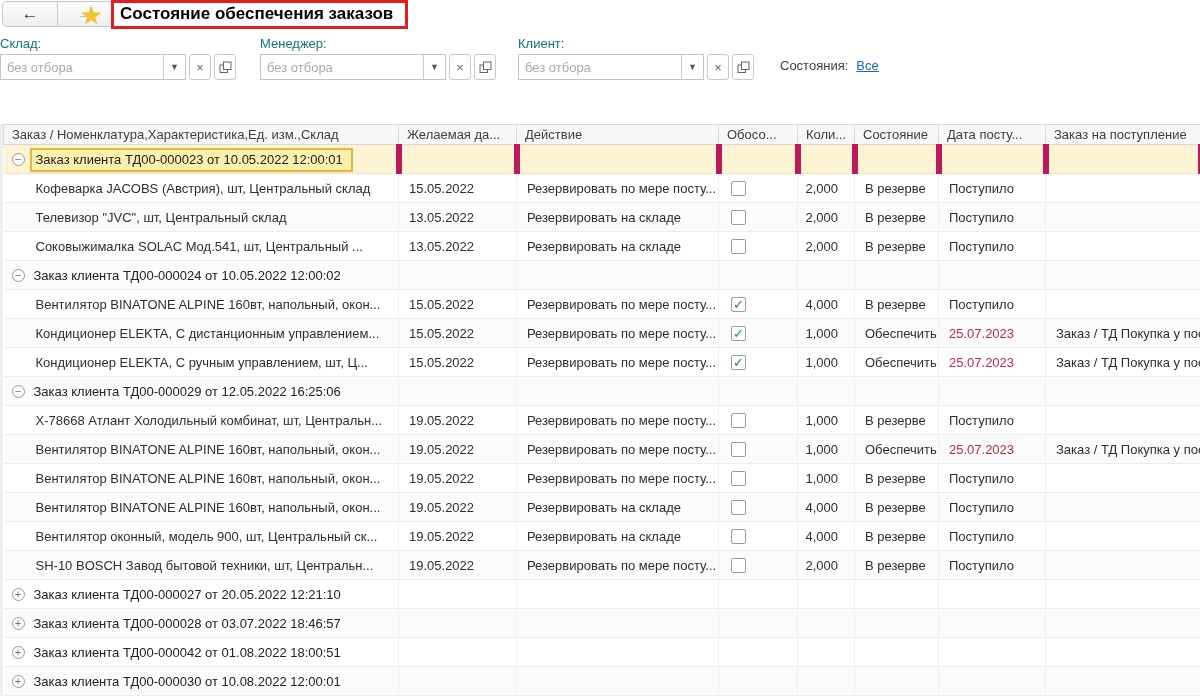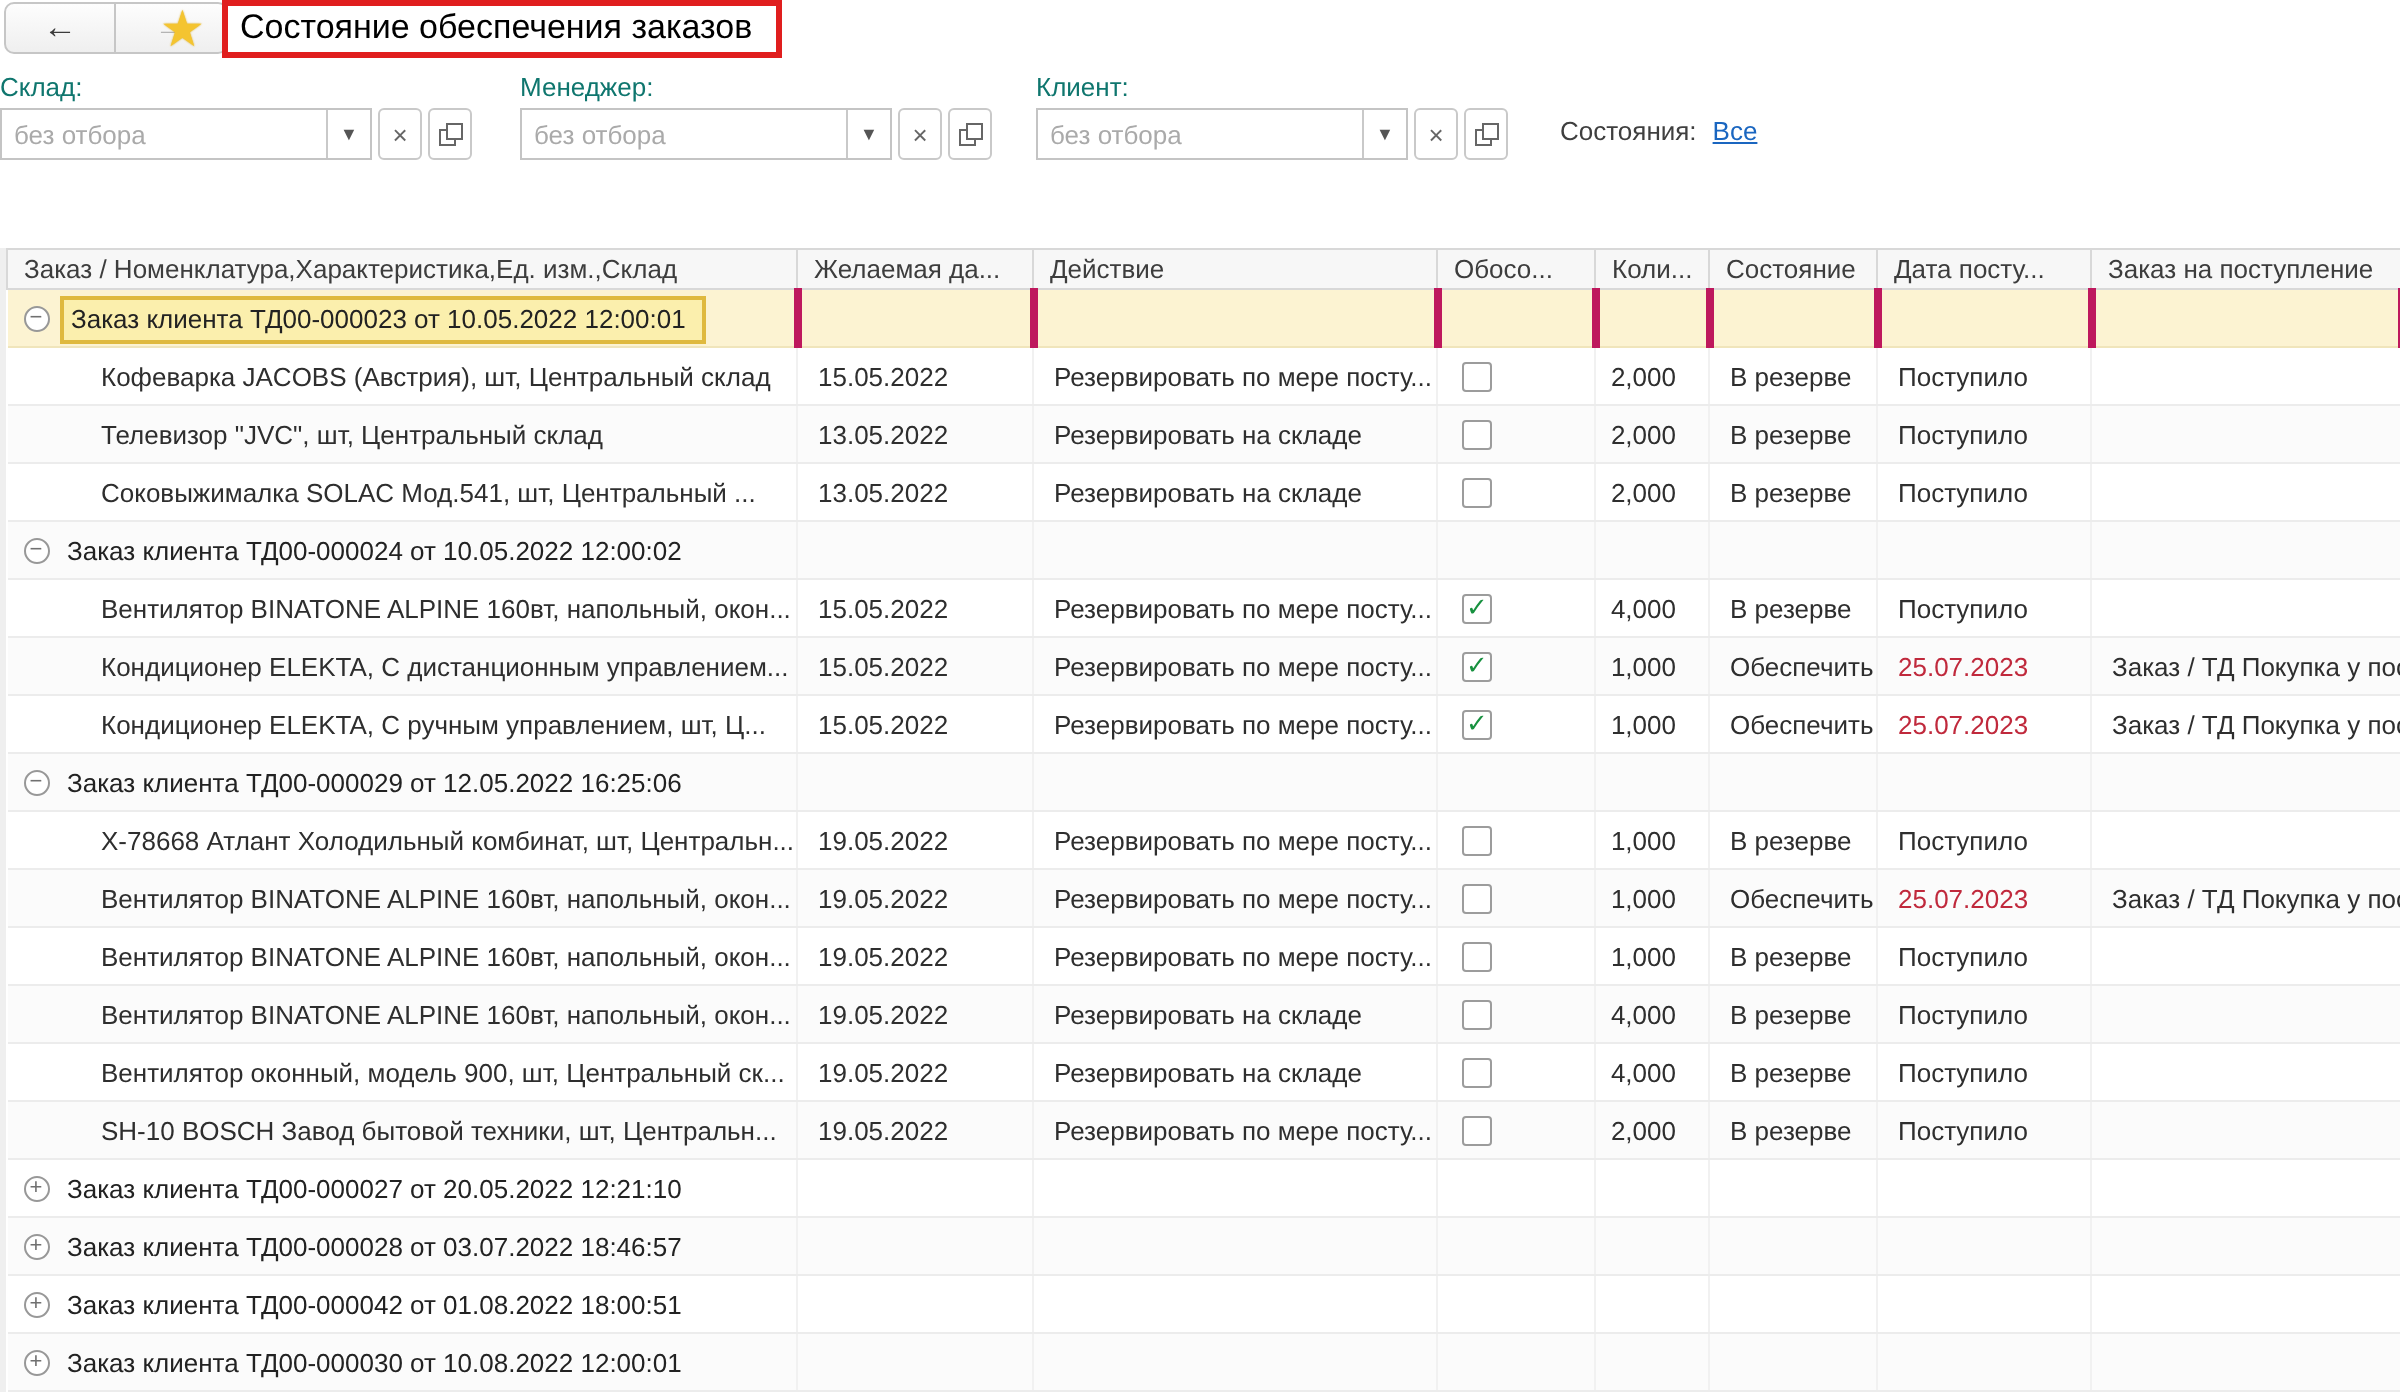--- a/index.html
+++ b/index.html
@@ -7,21 +7,21 @@
   .abs{position:absolute;}
 
   
   .navgroup{left:2px;top:1px;display:flex;}
   .navbtn{width:56px;height:26px;border:1px solid #c6c6c6;background:linear-gradient(#fdfdfd,#efefef);
     display:flex;align-items:center;justify-content:center;font-size:17px;box-sizing:border-box;cursor:pointer;}
   .navbtn.back{border-radius:5px 0 0 5px;color:#3c3c3c;}
   .navbtn.fwd{border-radius:0 5px 5px 0;border-left:none;color:#b4b4b4;}
   .star{left:80px;top:0px;font-size:25px;color:#f4c430;line-height:30px;cursor:pointer;text-shadow:0 0 1px #d9a916;}
   .title-box{left:111px;top:0;border:3px solid #e01e1e;padding:1px 12px 2px 6px;background:#fff;}
-  .title-text{font-size:17px;color:#000;white-space:nowrap;}
+  .title-text{font-size:17px;color:#000;white-space:nowrap;font-weight:bold;}
 
   
   .filter{top:36px;width:250px;}
   .filter-label{font-size:13px;color:#0f766e;margin-bottom:3px;}
   .combo-row{display:flex;align-items:center;}
   .combo{display:flex;align-items:stretch;border:1px solid #c4c4c4;height:26px;box-sizing:border-box;width:186px;background:#fff;gap:10px;}
   .combo input{flex:1;border:none;outline:none;padding:0 6px;font-size:13px;color:#333;min-width:0;
     font-family:"Liberation Sans","DejaVu Sans",sans-serif;}
   .combo input::placeholder{color:#aaa;opacity:1;}
   .combo-arrow{width:21px;border-left:1px solid #c9c9c9;display:flex;align-items:center;justify-content:center;
@@ -34,23 +34,23 @@
   
   .grid-wrap{left:0;top:124px;width:1200px;border-left:3px solid #efefef;box-sizing:border-box;}
   table{border-collapse:collapse;table-layout:fixed;width:1197px;font-size:13px;color:#2e2e2e;}
   th{height:20px;background:#f7f7f7;border:1px solid #d8d8d8;border-left:none;font-weight:400;color:#3d3d3d;
     text-align:left;padding:0 6px 0 8px;white-space:nowrap;overflow:hidden;box-sizing:border-box;}
   th:first-child{border-left:1px solid #d8d8d8;}
   td{height:29px;border-bottom:1px solid #ececec;border-right:1px solid #f1f1f1;padding:0;
     white-space:nowrap;overflow:hidden;box-sizing:border-box;vertical-align:middle;}
   tbody tr:nth-child(odd):not(.selected){background:#fbfbfb;}
   tr.selected{background:#fcf3d2;}
-  tr.selected td{border-right:4px solid #be185d;border-bottom:1px solid #f0e5bb;}
+  tr.selected td{border-right:6px solid #be185d;border-bottom:1px solid #f0e5bb;}
   .tree-cell{padding-left:8px;}
-  .item-cell{padding-left:47px;margin-left:39px;}
+  .item-cell{padding-left:32px;margin-left:39px;}
   .pad{padding-left:10px;}
   .num{text-align:right;padding-right:16px;}
   .expander{display:inline-flex;width:13px;height:13px;border:1px solid #989898;border-radius:50%;
     align-items:center;justify-content:center;font-size:11px;line-height:11px;color:#707070;
     vertical-align:middle;margin-right:9px;cursor:pointer;background:#fff;box-sizing:border-box;}
   .group-label{vertical-align:middle;color:#222;}
   .group-label.annotated{border:2px solid #dfb93e;background:#fbefad;padding:2px 8px 3px 4px;margin-left:-4px;}
   .checkbox{width:15px;height:15px;border:1px solid #9c9c9c;border-radius:2px;background:#fff;margin-left:12px;
     display:flex;align-items:center;justify-content:center;font-size:13px;font-weight:bold;color:transparent;cursor:pointer;box-sizing:border-box;}
   .checkbox.checked{color:#17913f;}

